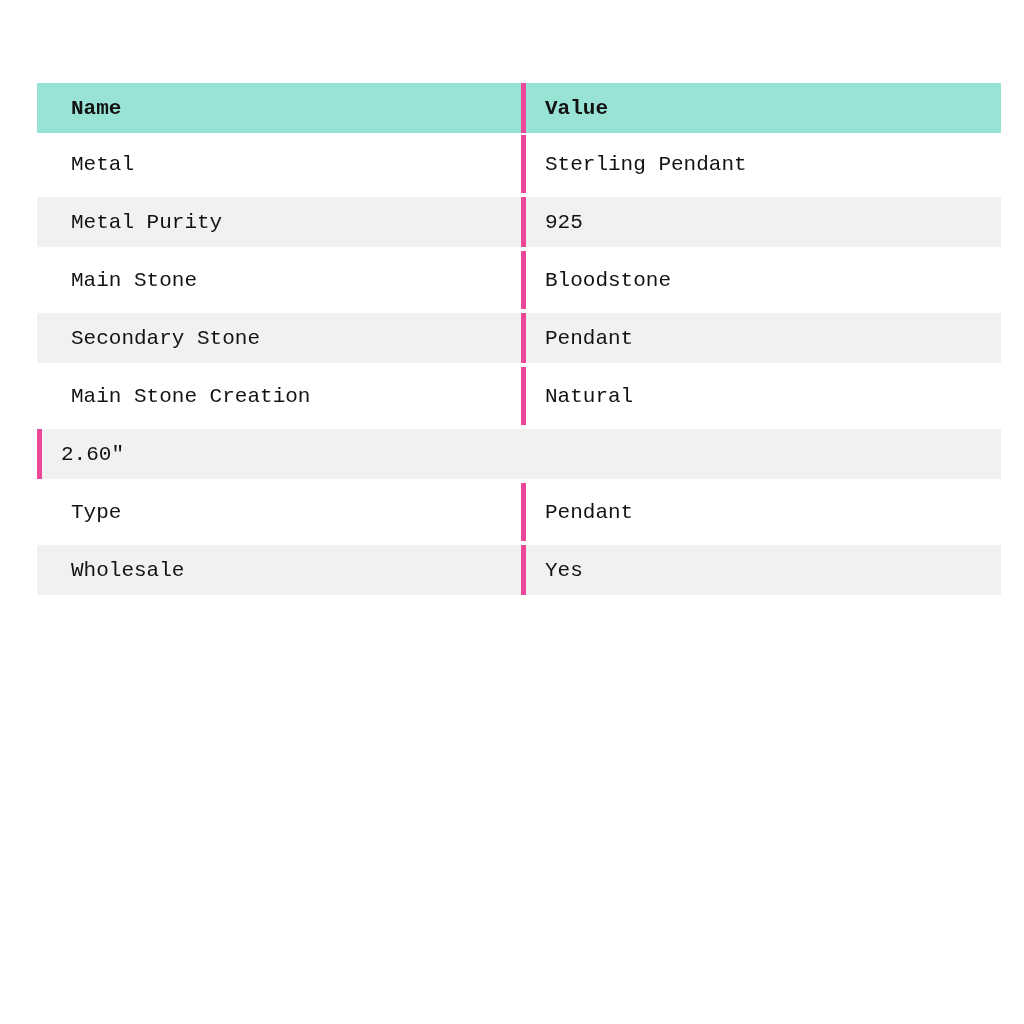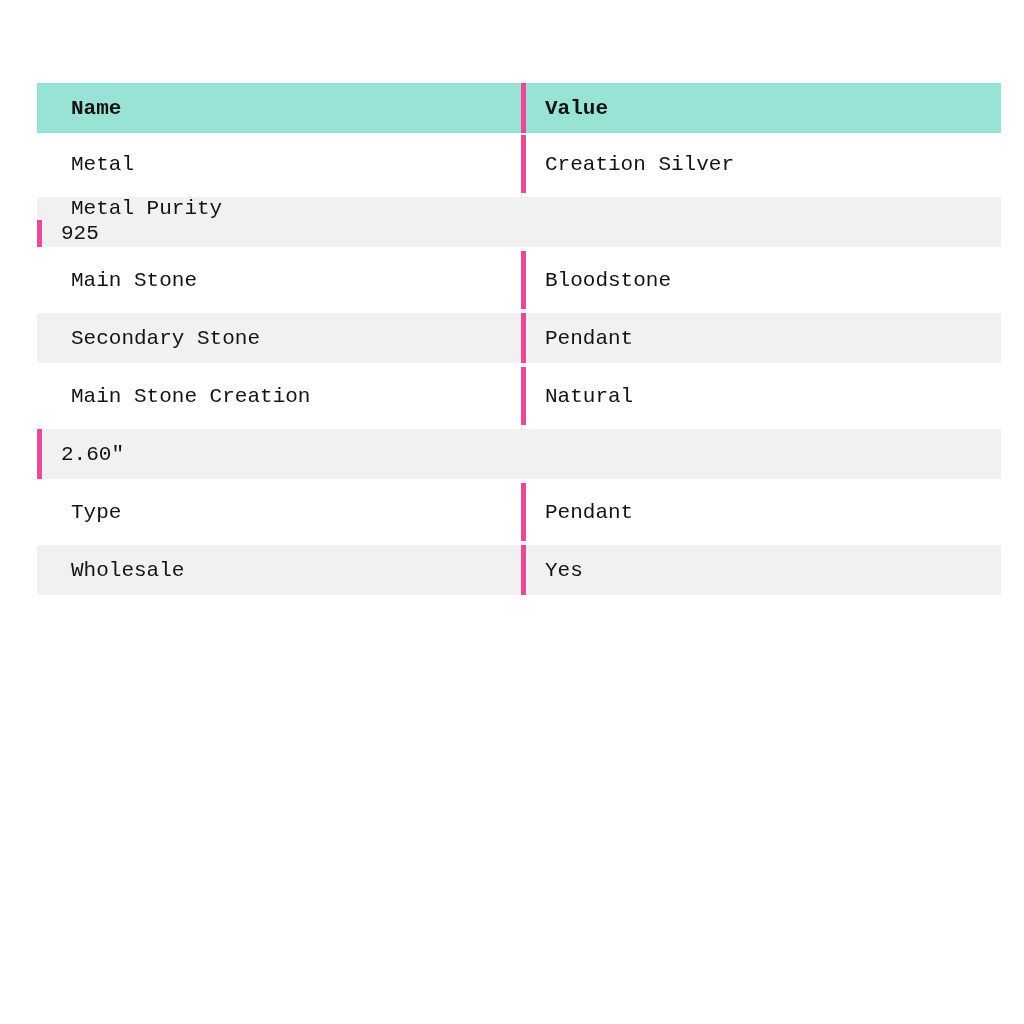--- a/index.html
+++ b/index.html
@@ -68,23 +68,23 @@
 
     <div class="thead" style="background: rgb(152, 226, 214);">
       <div class="cell cell-name">Name</div>
       <div class="cell cell-value">Value</div>
     </div>
 
     <div class="tbody">
 
     <div class="row">
           <div class="cell cell-name">Metal</div>
-          <div class="cell cell-value">Creation Silver</div>
+          <div class="cell cell-value">Sterling Pendant</div>
         </div>
-        <div class="row" style="background: rgb(241, 241, 242); flex-direction: column;">
+        <div class="row" style="background: rgb(241, 241, 242);">
           <div class="cell cell-name">Metal Purity</div>
           <div class="cell cell-value">925</div>
         </div>
         <div class="row">
           <div class="cell cell-name">Main Stone</div>
           <div class="cell cell-value">Bloodstone</div>
         </div>
         <div class="row" style="background: rgb(241, 241, 242);">
           <div class="cell cell-name">Secondary Stone</div>
           <div class="cell cell-value">Pendant</div>

